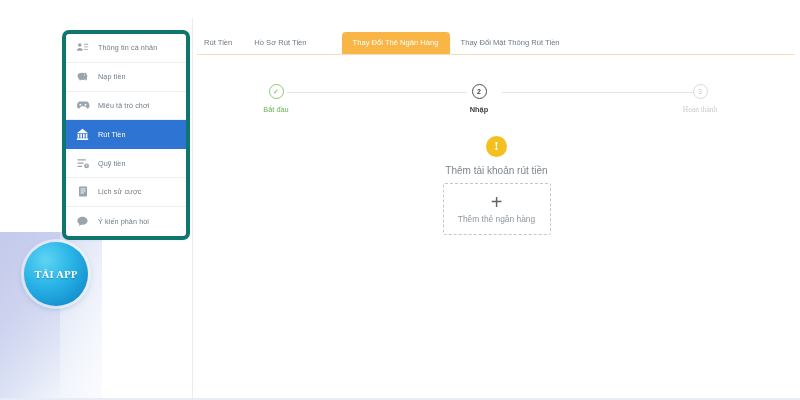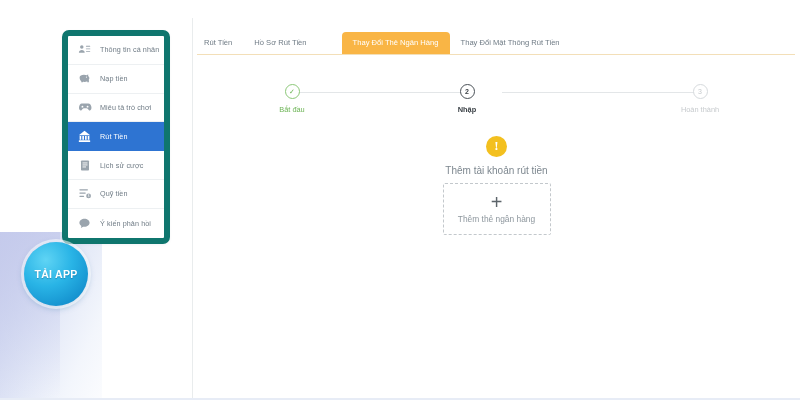--- a/index.html
+++ b/index.html
@@ -50,23 +50,23 @@
     width: 1px;
     height: 382px;
     background: #e9eced;
   }
 
   
   .sidebar {
     position: absolute;
     left: 62px;
     top: 30px;
-    width: 108px;
-    background: #ffffff;
-    border: 6px solid #0f766e;
+    width: 128px;
+    background: #ffffff;
+    border: 4px solid #0f766e;
     border-radius: 7px;
     overflow: hidden;
     box-shadow: 0 1px 3px rgba(40,60,90,.05);
   }
 
   .side-item {
     display: flex;
     align-items: center;
     height: 28.8px;
     padding-left: 9px;
@@ -106,20 +106,21 @@
     width: 64px;
     height: 64px;
     border-radius: 50%;
     background: radial-gradient(circle at 34% 28%, #5fd4f4 0%, #29b4e6 42%, #1592cf 78%, #0d7cb9 100%);
     box-shadow: 0 0 0 3px rgba(255,255,255,.55), 0 2px 7px rgba(10,90,150,.35);
     display: flex;
     align-items: center;
     justify-content: center;
     cursor: pointer;
     z-index: 12;
+    font-family: Liberation Serif, serif;
   }
   .tai-app span {
     color: #ffffff;
     font-size: 10.5px;
     font-weight: bold;
     letter-spacing: .3px;
     text-shadow: 0 1px 1px rgba(0,60,100,.35);
   }
 
   
@@ -183,22 +184,22 @@
   .step-line.l1 { left: 28px;  width: 180px; }
   .step-line.l2 { left: 243px; width: 200px; }
 
   .step {
     position: absolute;
     top: 0;
     width: 74px;
     margin-left: -37px;
     text-align: center;
   }
-  .step.s1 { left: 33px; }
-  .step.s2 { left: 208px; }
+  .step.s1 { left: 17px; }
+  .step.s2 { left: 220px; }
   .step.s3 { left: 441px; }
 
   .step-circle {
     width: 15px;
     height: 15px;
     margin: 3px auto 0;
     border-radius: 50%;
     border: 1px solid #b9c0c5;
     color: #9aa2a8;
     font-size: 7px;
@@ -211,21 +212,21 @@
   .step.s3 .step-circle { border-color: #d6dadd; color: #c6cacd; }
 
   .step-label {
     margin-top: 6px;
     font-size: 7.4px;
     color: #9aa2a8;
     white-space: nowrap;
   }
   .step.s1 .step-label { color: #6cb455; }
   .step.s2 .step-label { color: #3b4146; font-weight: bold; }
-  .step.s3 .step-label { color: #c6cacd; }
+  .step.s3 .step-label { color: #c6cacd; font-family: Liberation Serif, serif; }
 
   
   .addpane {
     position: absolute;
     left: 0;
     top: 118px;
     width: 607px;
     text-align: center;
   }
   .warn-ico {
@@ -337,45 +338,45 @@
           <rect x="18" y="11" width="3" height="7"></rect>
           <path d="M12 1.5 22.5 9.5h-21z"></path>
         </svg>
       </span>
       <span>Rút Tiền</span>
     </div>
 
 
     <div class="side-item">
       <span class="s-ico">
-        <svg width="12" height="13" viewBox="0 0 24 24" fill="currentColor">
-          <rect x="4" y="2" width="16" height="20" rx="1.6"></rect>
-          <rect x="7" y="6" width="10" height="1.8" fill="#ffffff"></rect>
-          <rect x="7" y="10" width="10" height="1.8" fill="#ffffff"></rect>
-          <rect x="7" y="14" width="7" height="1.8" fill="#ffffff"></rect>
-        </svg>
-      </span>
-      <span>Lịch sử cược</span>
-    </div>
-
-    <div class="side-item">
-      <span class="s-ico">
         <svg width="14" height="13" viewBox="0 0 24 24" fill="currentColor">
           <rect x="1.5" y="4" width="16" height="2.4" rx="1.2"></rect>
           <rect x="1.5" y="10" width="12" height="2.4" rx="1.2"></rect>
           <rect x="1.5" y="16" width="9" height="2.4" rx="1.2"></rect>
           <circle cx="18.6" cy="16.4" r="4.4"></circle>
           <text x="18.6" y="18.5" font-size="6" text-anchor="middle" fill="#ffffff" font-family="Liberation Serif, serif">$</text>
         </svg>
       </span>
       <span>Quỹ tiền</span>
     </div>
 
     <div class="side-item">
       <span class="s-ico">
+        <svg width="12" height="13" viewBox="0 0 24 24" fill="currentColor">
+          <rect x="4" y="2" width="16" height="20" rx="1.6"></rect>
+          <rect x="7" y="6" width="10" height="1.8" fill="#ffffff"></rect>
+          <rect x="7" y="10" width="10" height="1.8" fill="#ffffff"></rect>
+          <rect x="7" y="14" width="7" height="1.8" fill="#ffffff"></rect>
+        </svg>
+      </span>
+      <span>Lịch sử cược</span>
+    </div>
+
+    <div class="side-item">
+      <span class="s-ico">
         <svg width="13" height="13" viewBox="0 0 24 24" fill="currentColor">
           <path d="M12 3.4c5.2 0 9.4 3.2 9.4 7.4 0 4.1-4.2 7.4-9.4 7.4-.9 0-1.7-.1-2.5-.3l-4.3 2.3 1.1-3.6C4 15.3 2.6 13.2 2.6 10.8c0-4.2 4.2-7.4 9.4-7.4z"></path>
         </svg>
       </span>
       <span>Ý kiến phản hồi</span>
     </div>
 
 
   </nav>
 

